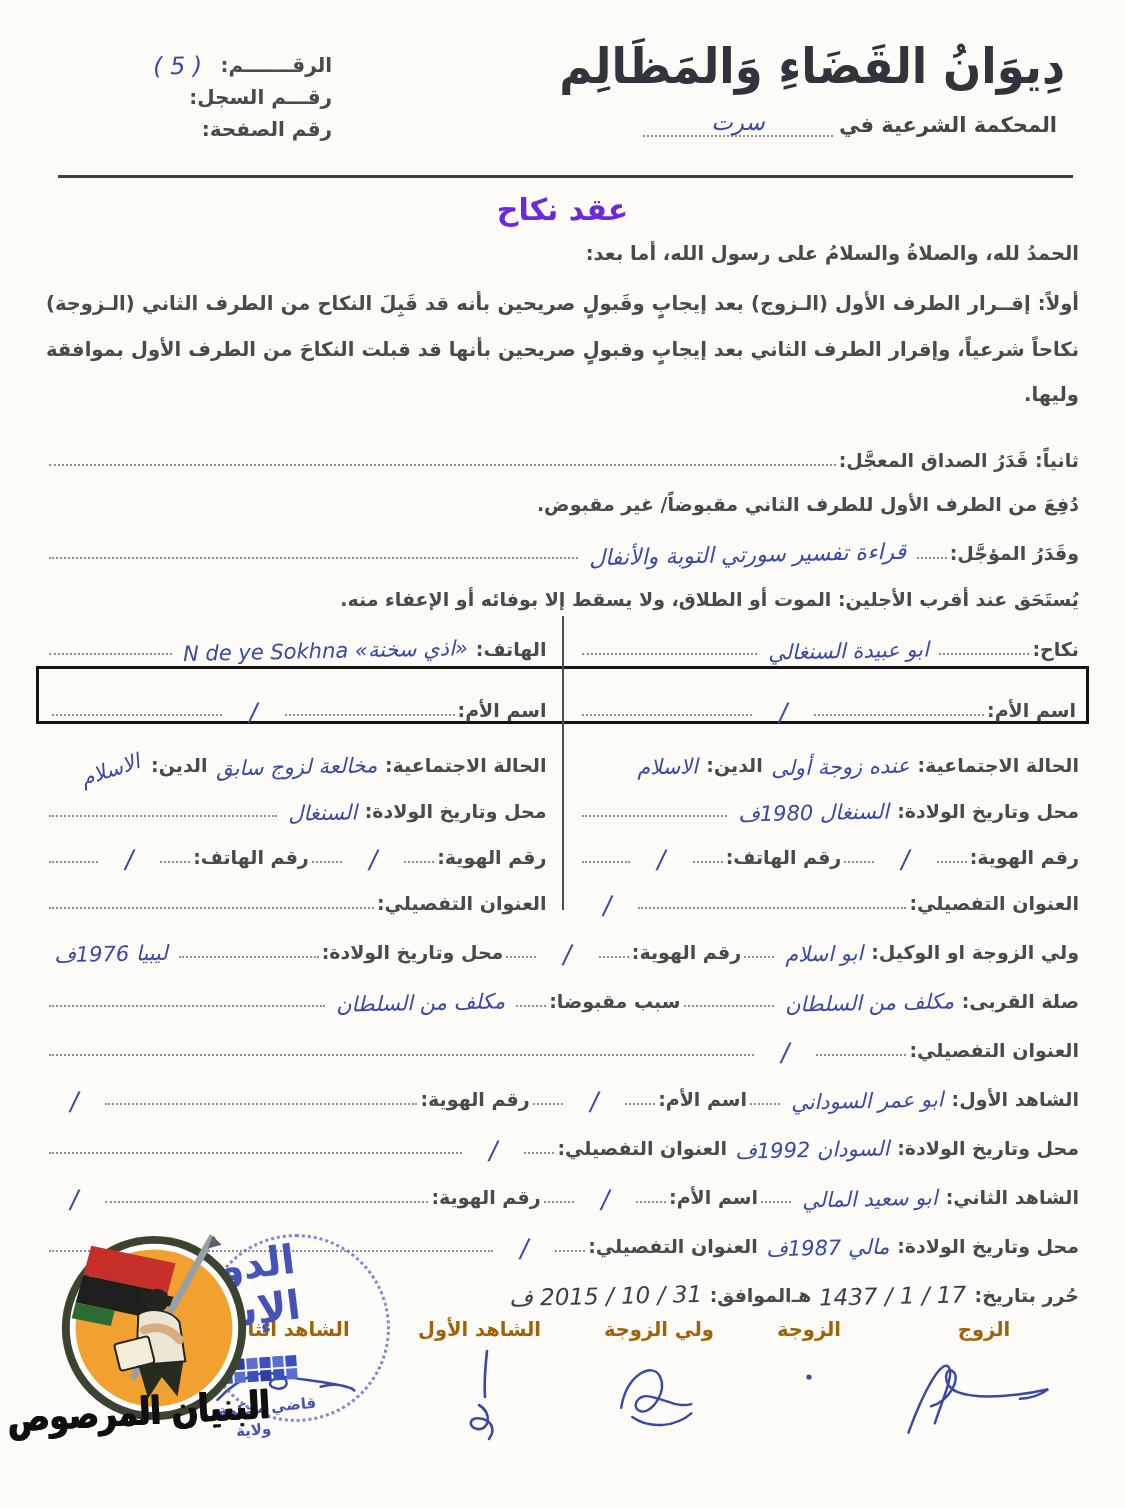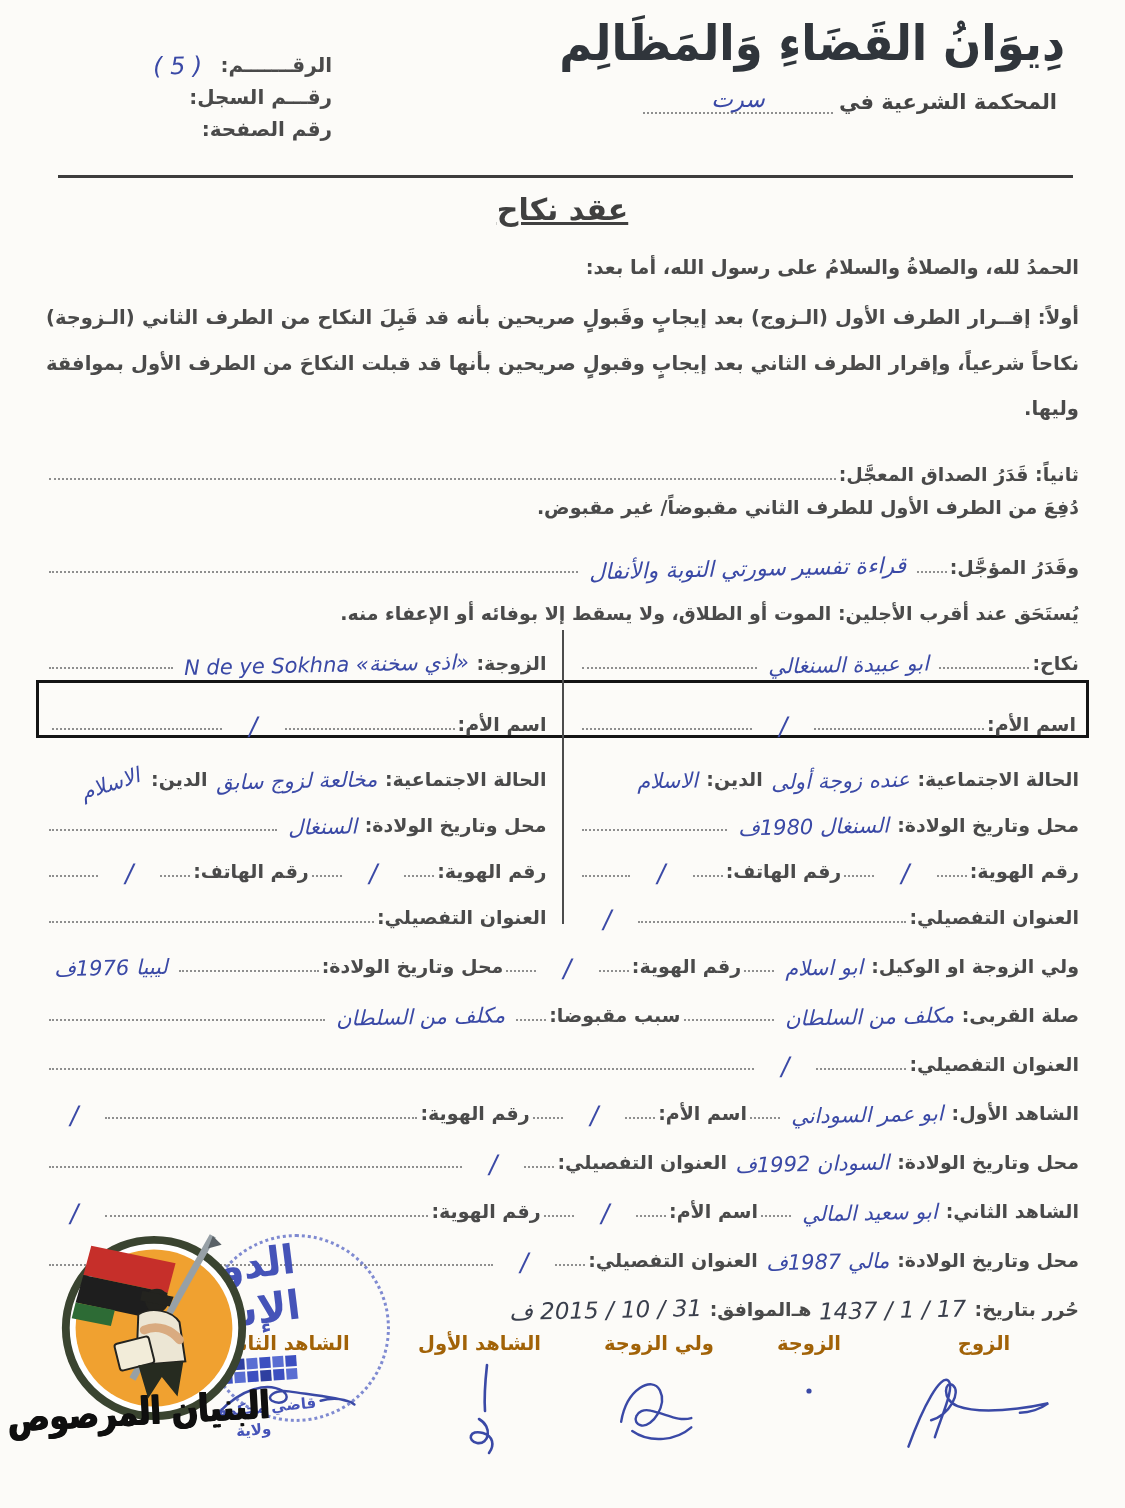--- a/index.html
+++ b/index.html
@@ -7,31 +7,31 @@
     position:relative; width:1125px; height:1508px; margin:0 auto;
     background:#fcfbf8; overflow:hidden; direction:rtl;
     font-family:"DejaVu Sans", sans-serif; color:#4a4a4a;
   }
   
   .header { position:relative; height:178px; }
   .registry { position:absolute; left:42px; top:52px; width:290px; }
   .registry-row { display:flex; direction:rtl; align-items:center; margin-bottom:8px;
                   font-size:20px; font-weight:bold; color:#4a4a4a; }
   .registry-row .hw { font-size:24px; margin-right:18px; }
-  .diwan { position:absolute; right:60px; top:17px; width:430px; text-align:center; }
+  .diwan { position:absolute; right:60px; top:40px; width:430px; text-align:center; }
   .diwan-title { font-size:45px; font-weight:bold; color:#30353b; letter-spacing:-2px;
                  transform:scaleY(1.08); white-space:nowrap; }
   .court-line { margin-top:16px; display:flex; direction:rtl; align-items:flex-end;
                 justify-content:center; font-size:21px; font-weight:bold; color:#454545; }
   .court-fill { width:190px; border-bottom:2px dotted #8f8f8f; text-align:center; margin-right:6px; }
   .court-fill .hw { font-size:23px; }
   .rule { position:absolute; bottom:0; left:58px; right:52px; border-bottom:3px solid #3d3d3d; }
 
   
-  .title { text-align:center; font-size:30px; font-weight:bold; color:#404040; margin:14px 0 18px;text-decoration:underline; }
+  .title { text-align:center; font-size:30px; font-weight:bold; color:#6d28d9; margin:14px 0 4px; }
   .para { padding:0 46px; font-size:19.5px; font-weight:bold; color:#4a4a4a;
           line-height:2.35; text-align:justify; margin-bottom:4px; }
   .formrow { display:flex; direction:rtl; align-items:flex-end; padding:0 46px;
              font-size:19px; font-weight:bold; height:49px; color:#4a4a4a; }
   .lbl { white-space:nowrap; }
   .dots { flex:1 1 auto; border-bottom:2px dotted #8f8f8f; margin:0 3px 5px; height:2px; min-width:14px; }
   .dots.short { flex:0 0 30px; }
   .dots.mid { flex:0 0 90px; }
   .hw { font-style:italic; color:var(--pen-blue,#3a49a6); font-size:21px; font-weight:500;
         white-space:nowrap; margin:0 8px -3px; transform:rotate(-1.2deg); }
@@ -112,21 +112,21 @@
   </div>
 
   <div class="title">عقد نكاح</div>
   <div class="para" style="text-align:right;">الحمدُ لله، والصلاةُ والسلامُ على رسول الله، أما بعد:</div>
   <div class="para">أولاً: إقــرار الطرف الأول (الـزوج) بعد إيجابٍ وقَبولٍ صريحين بأنه قد قَبِلَ النكاح من الطرف الثاني (الـزوجة) نكاحاً شرعياً، وإقرار الطرف الثاني بعد إيجابٍ وقبولٍ صريحين بأنها قد قبلت النكاحَ من الطرف الأول بموافقة وليها.</div>
 
   <div class="formrow">
     <span class="lbl">ثانياً: قَدَرُ الصداق المعجَّل:</span>
     <span class="dots"></span>
   </div>
-  <div class="formrow" style="height:44px;align-items:center;">
+  <div class="formrow" style="height:44px;">
     <span class="lbl">دُفِعَ من الطرف الأول للطرف الثاني مقبوضاً/ غير مقبوض.</span>
   </div>
   <div class="formrow">
     <span class="lbl">وقَدَرُ المؤجَّل:</span>
     <span class="dots short"></span>
     <span class="hw" style="font-size:22px;">قراءة تفسير سورتي التوبة والأنفال</span>
     <span class="dots"></span>
   </div>
   <div class="formrow" style="height:46px;">
     <span class="lbl">يُستَحَق عند أقرب الأجلين: الموت أو الطلاق، ولا يسقط إلا بوفائه أو الإعفاء منه.</span>
@@ -134,21 +134,21 @@
 
   <div class="parties">
     <div class="prow">
       <div class="cell g">
         <span class="lbl">نكاح:</span>
         <span class="dots mid"></span>
         <span class="hw">ابو عبيدة السنغالي</span>
         <span class="dots"></span>
       </div>
       <div class="cell b">
-        <span class="lbl">الزوجة:</span>
+        <span class="lbl">الهاتف:</span>
         <span class="hw">«اذي سخنة» N de ye Sokhna</span>
         <span class="dots"></span>
       </div>
     </div>
 
     <div class="blackbox">
       <div class="prow">
         <div class="cell g">
           <span class="lbl">اسم الأم:</span>
           <span class="dots"></span>

